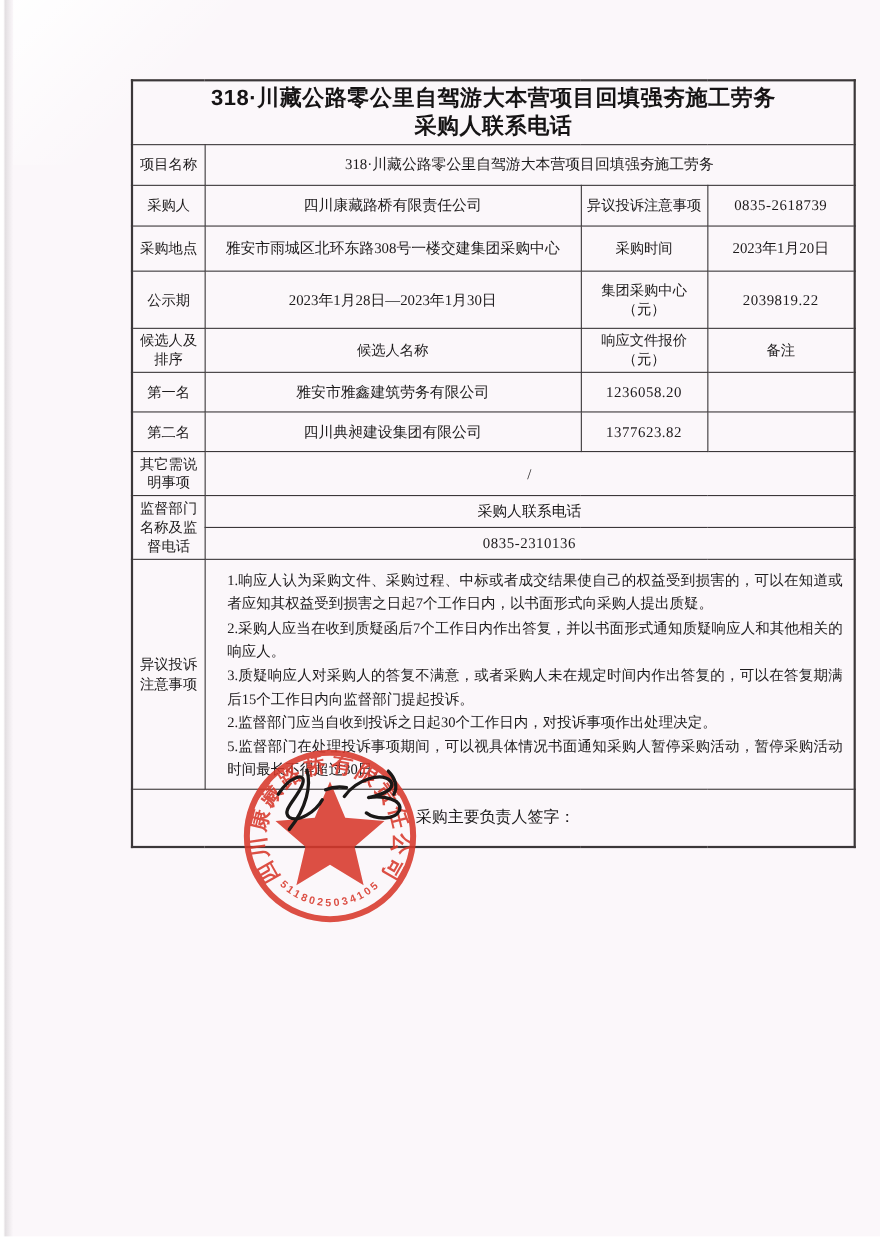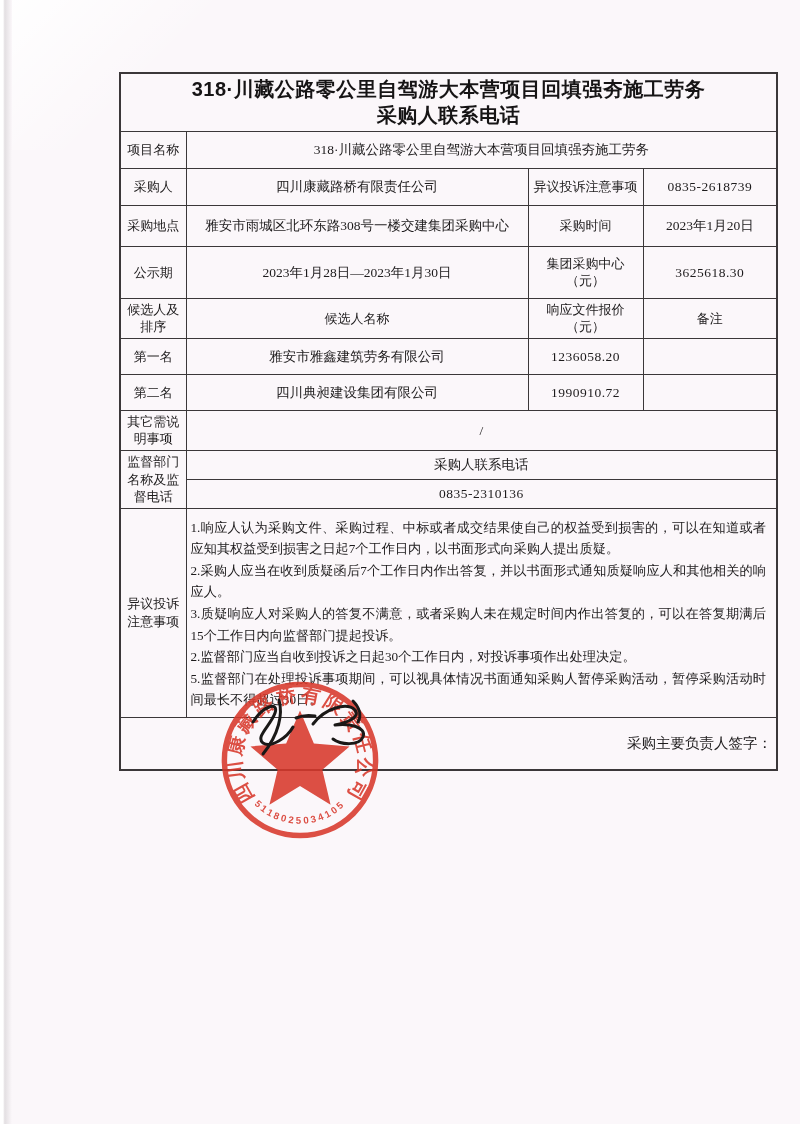--- a/index.html
+++ b/index.html
@@ -13,24 +13,24 @@
 
   table.doc{position:absolute;left:77px;top:72px;width:657px;border-collapse:collapse;
     table-layout:fixed;border:2.2px solid #3b3739;margin-left:42px;}
   td{border:1.6px solid #3b3739;color:#1d1b1c;font-size:13.5px;text-align:center;
     vertical-align:middle;padding:2px 4px;line-height:1.3;overflow:hidden;}
   .label{font-size:13px;line-height:1.35;padding:2px 3px;}
   .title-cell{font-family:"Liberation Sans",sans-serif;font-weight:700;font-size:20px;
     line-height:1.32;letter-spacing:.5px;color:#161415;}
   .value{font-size:13.5px;}
   .num{letter-spacing:.5px;}
-  .objection-cell{text-align:justify;vertical-align:top;padding:8px 10px 6px 4px;
+  .objection-cell{text-align:justify;vertical-align:top;padding:8px 10px 6px 20px;
     font-size:13.2px;line-height:21.6px;}
   .objection-cell div{margin:0;}
-  .sign-cell{text-align:right;vertical-align:middle;font-size:14.5px;padding-left:8px;}
+  .sign-cell{text-align:center;vertical-align:middle;font-size:14.5px;padding-left:8px;}
 
   .stamp{position:absolute;left:216px;top:676px;width:168px;height:168px;opacity:.88;}
   .signature-svg{position:absolute;left:233px;top:692px;width:180px;height:70px;}
 </style>
 </head>
 <body>
 
 <div class="page">
   <div class="scan-corner"></div>
   <div class="scan-edge-left"></div>
@@ -68,41 +68,41 @@
       <td class="label">采购地点</td>
       <td class="value">雅安市雨城区北环东路308号一楼交建集团采购中心</td>
       <td class="label">采购时间</td>
       <td class="value">2023年1月20日</td>
     </tr>
 
     <tr style="height:52px">
       <td class="label">公示期</td>
       <td class="value">2023年1月28日—2023年1月30日</td>
       <td class="label">集团采购中心（元）</td>
-      <td class="value num">3625618.30</td>
+      <td class="value num">2039819.22</td>
     </tr>
 
     <tr style="height:36px">
       <td class="label">候选人及排序</td>
       <td class="label">候选人名称</td>
       <td class="label">响应文件报价（元）</td>
       <td class="label">备注</td>
     </tr>
 
     <tr style="height:36px">
       <td class="label">第一名</td>
       <td class="value">雅安市雅鑫建筑劳务有限公司</td>
       <td class="value num">1236058.20</td>
       <td class="value"></td>
     </tr>
 
     <tr style="height:36px">
       <td class="label">第二名</td>
       <td class="value">四川典昶建设集团有限公司</td>
-      <td class="value num">1990910.72</td>
+      <td class="value num">1377623.82</td>
       <td class="value"></td>
     </tr>
 
     <tr style="height:40px">
       <td class="label">其它需说明事项</td>
       <td colspan="3" class="value">/</td>
     </tr>
 
     <tr style="height:28px">
       <td rowspan="2" class="label">监督部门名称及监督电话</td>

